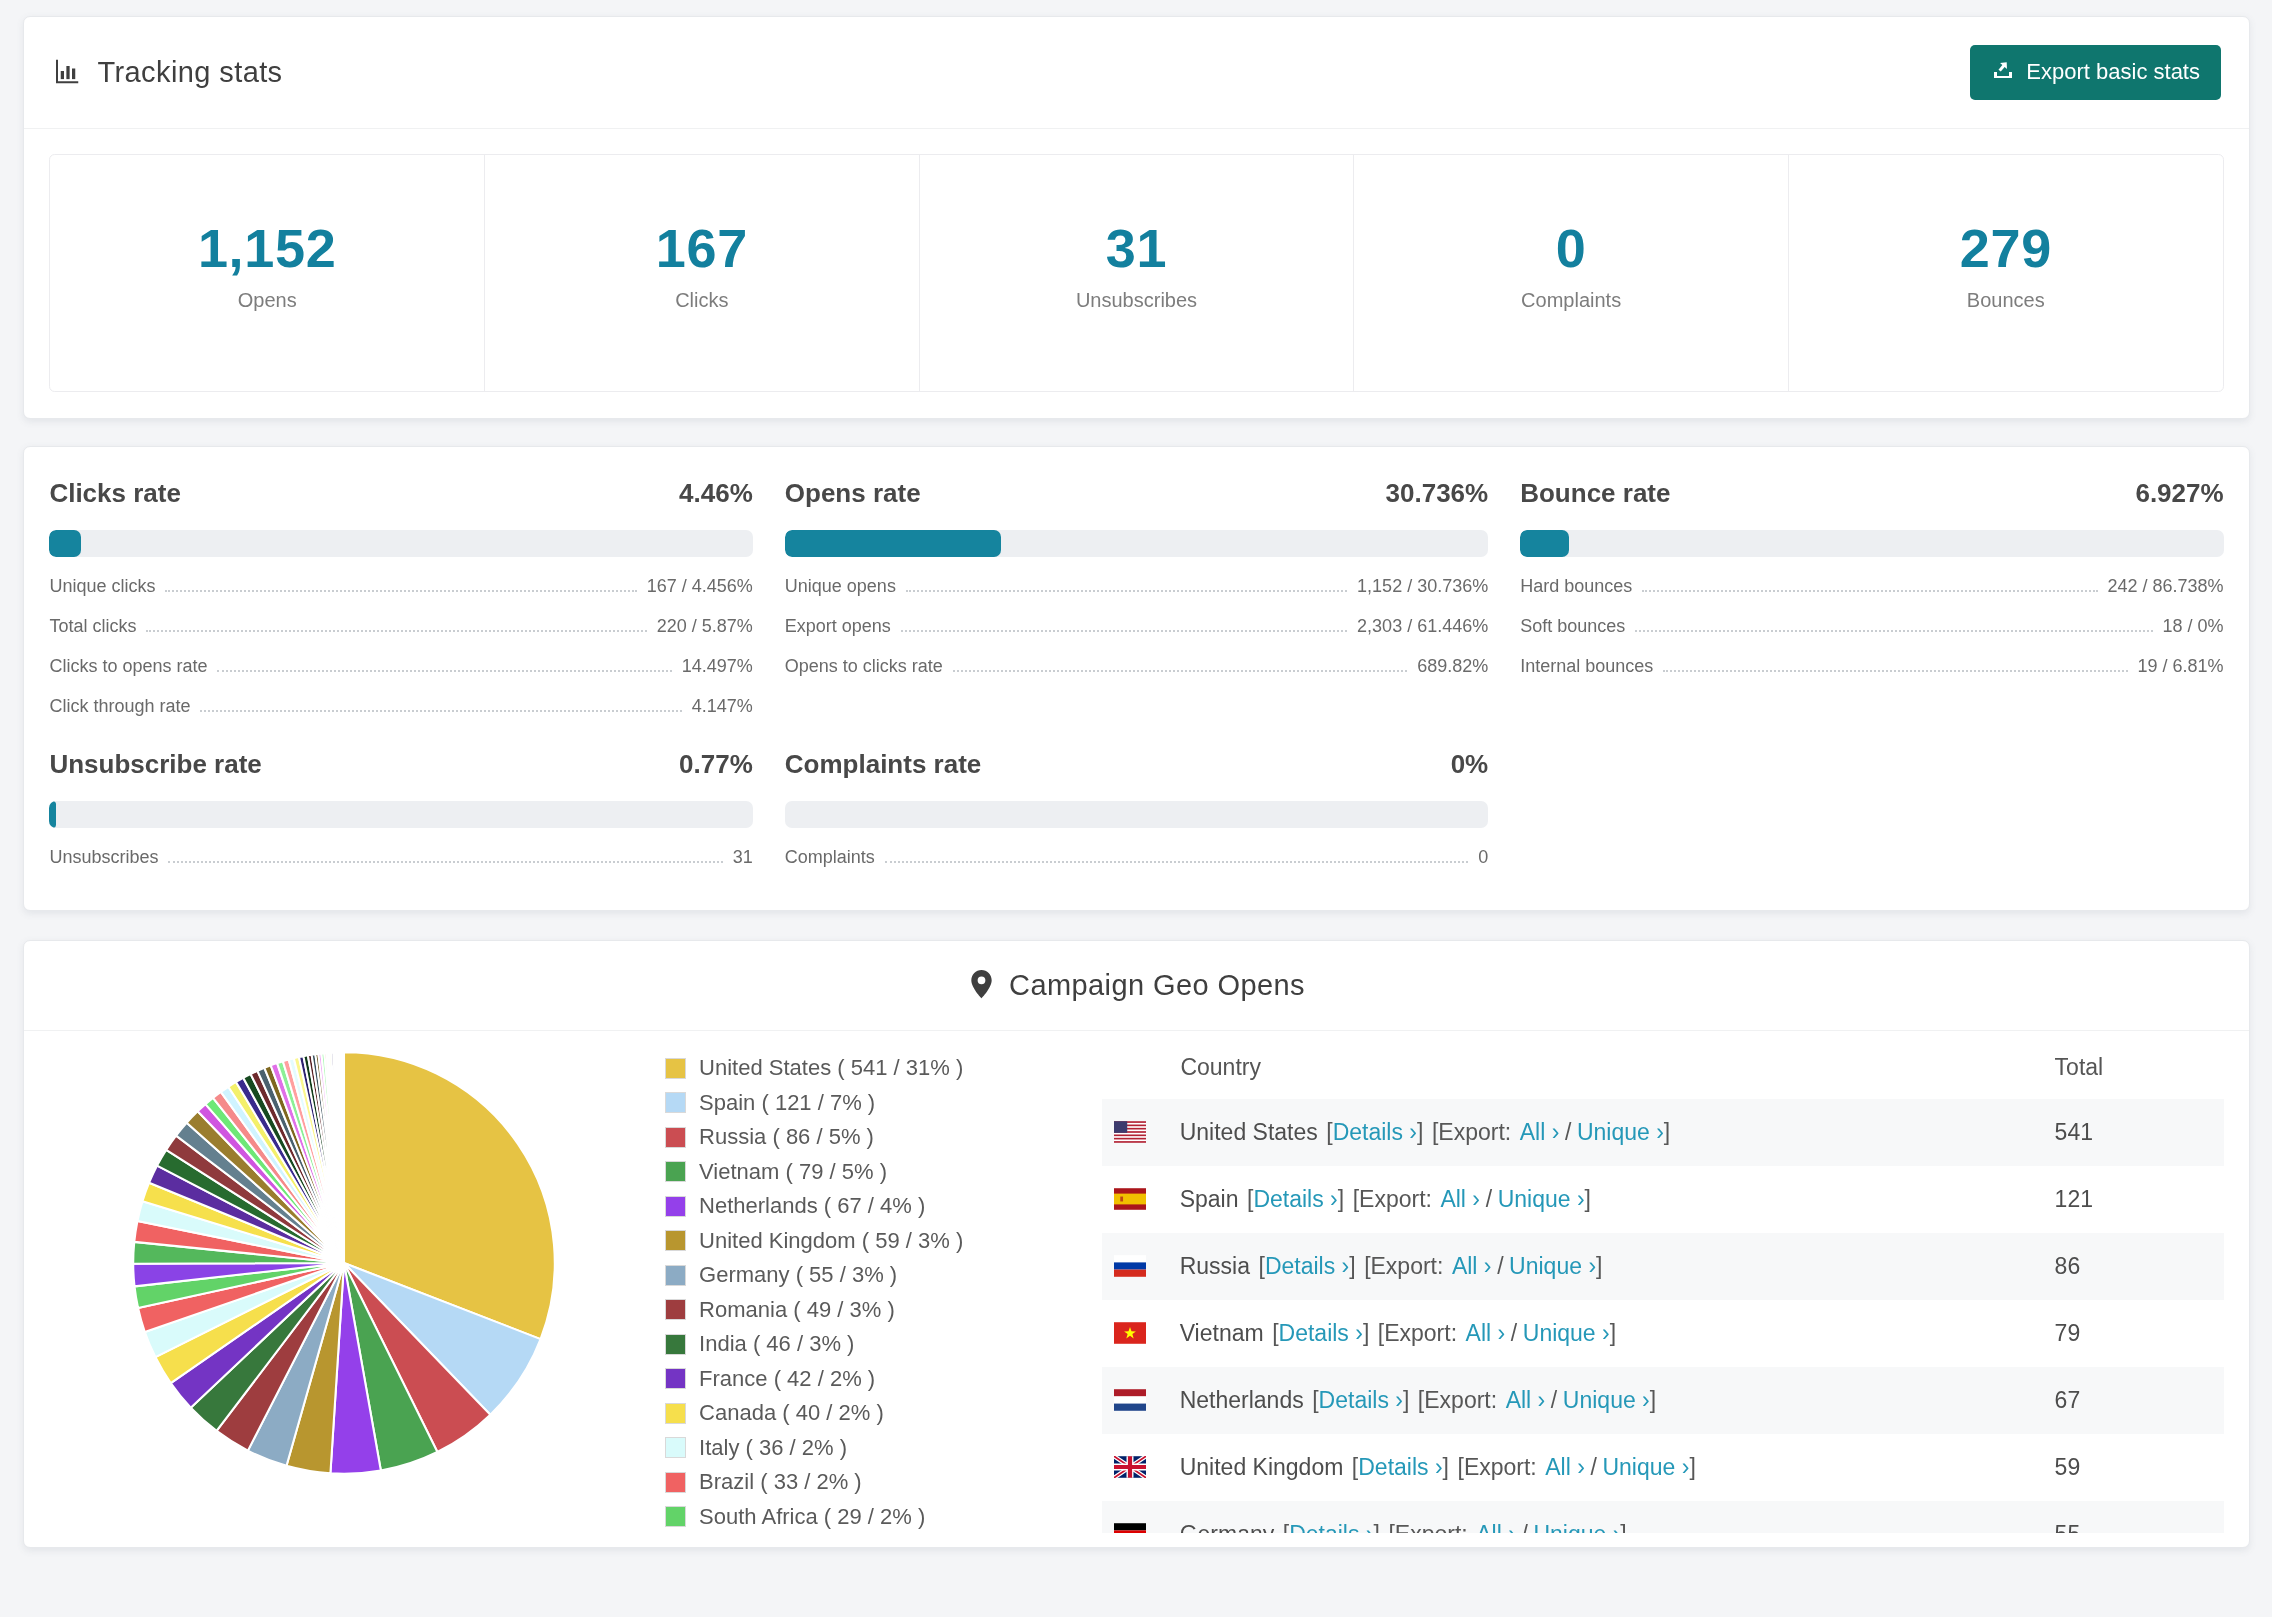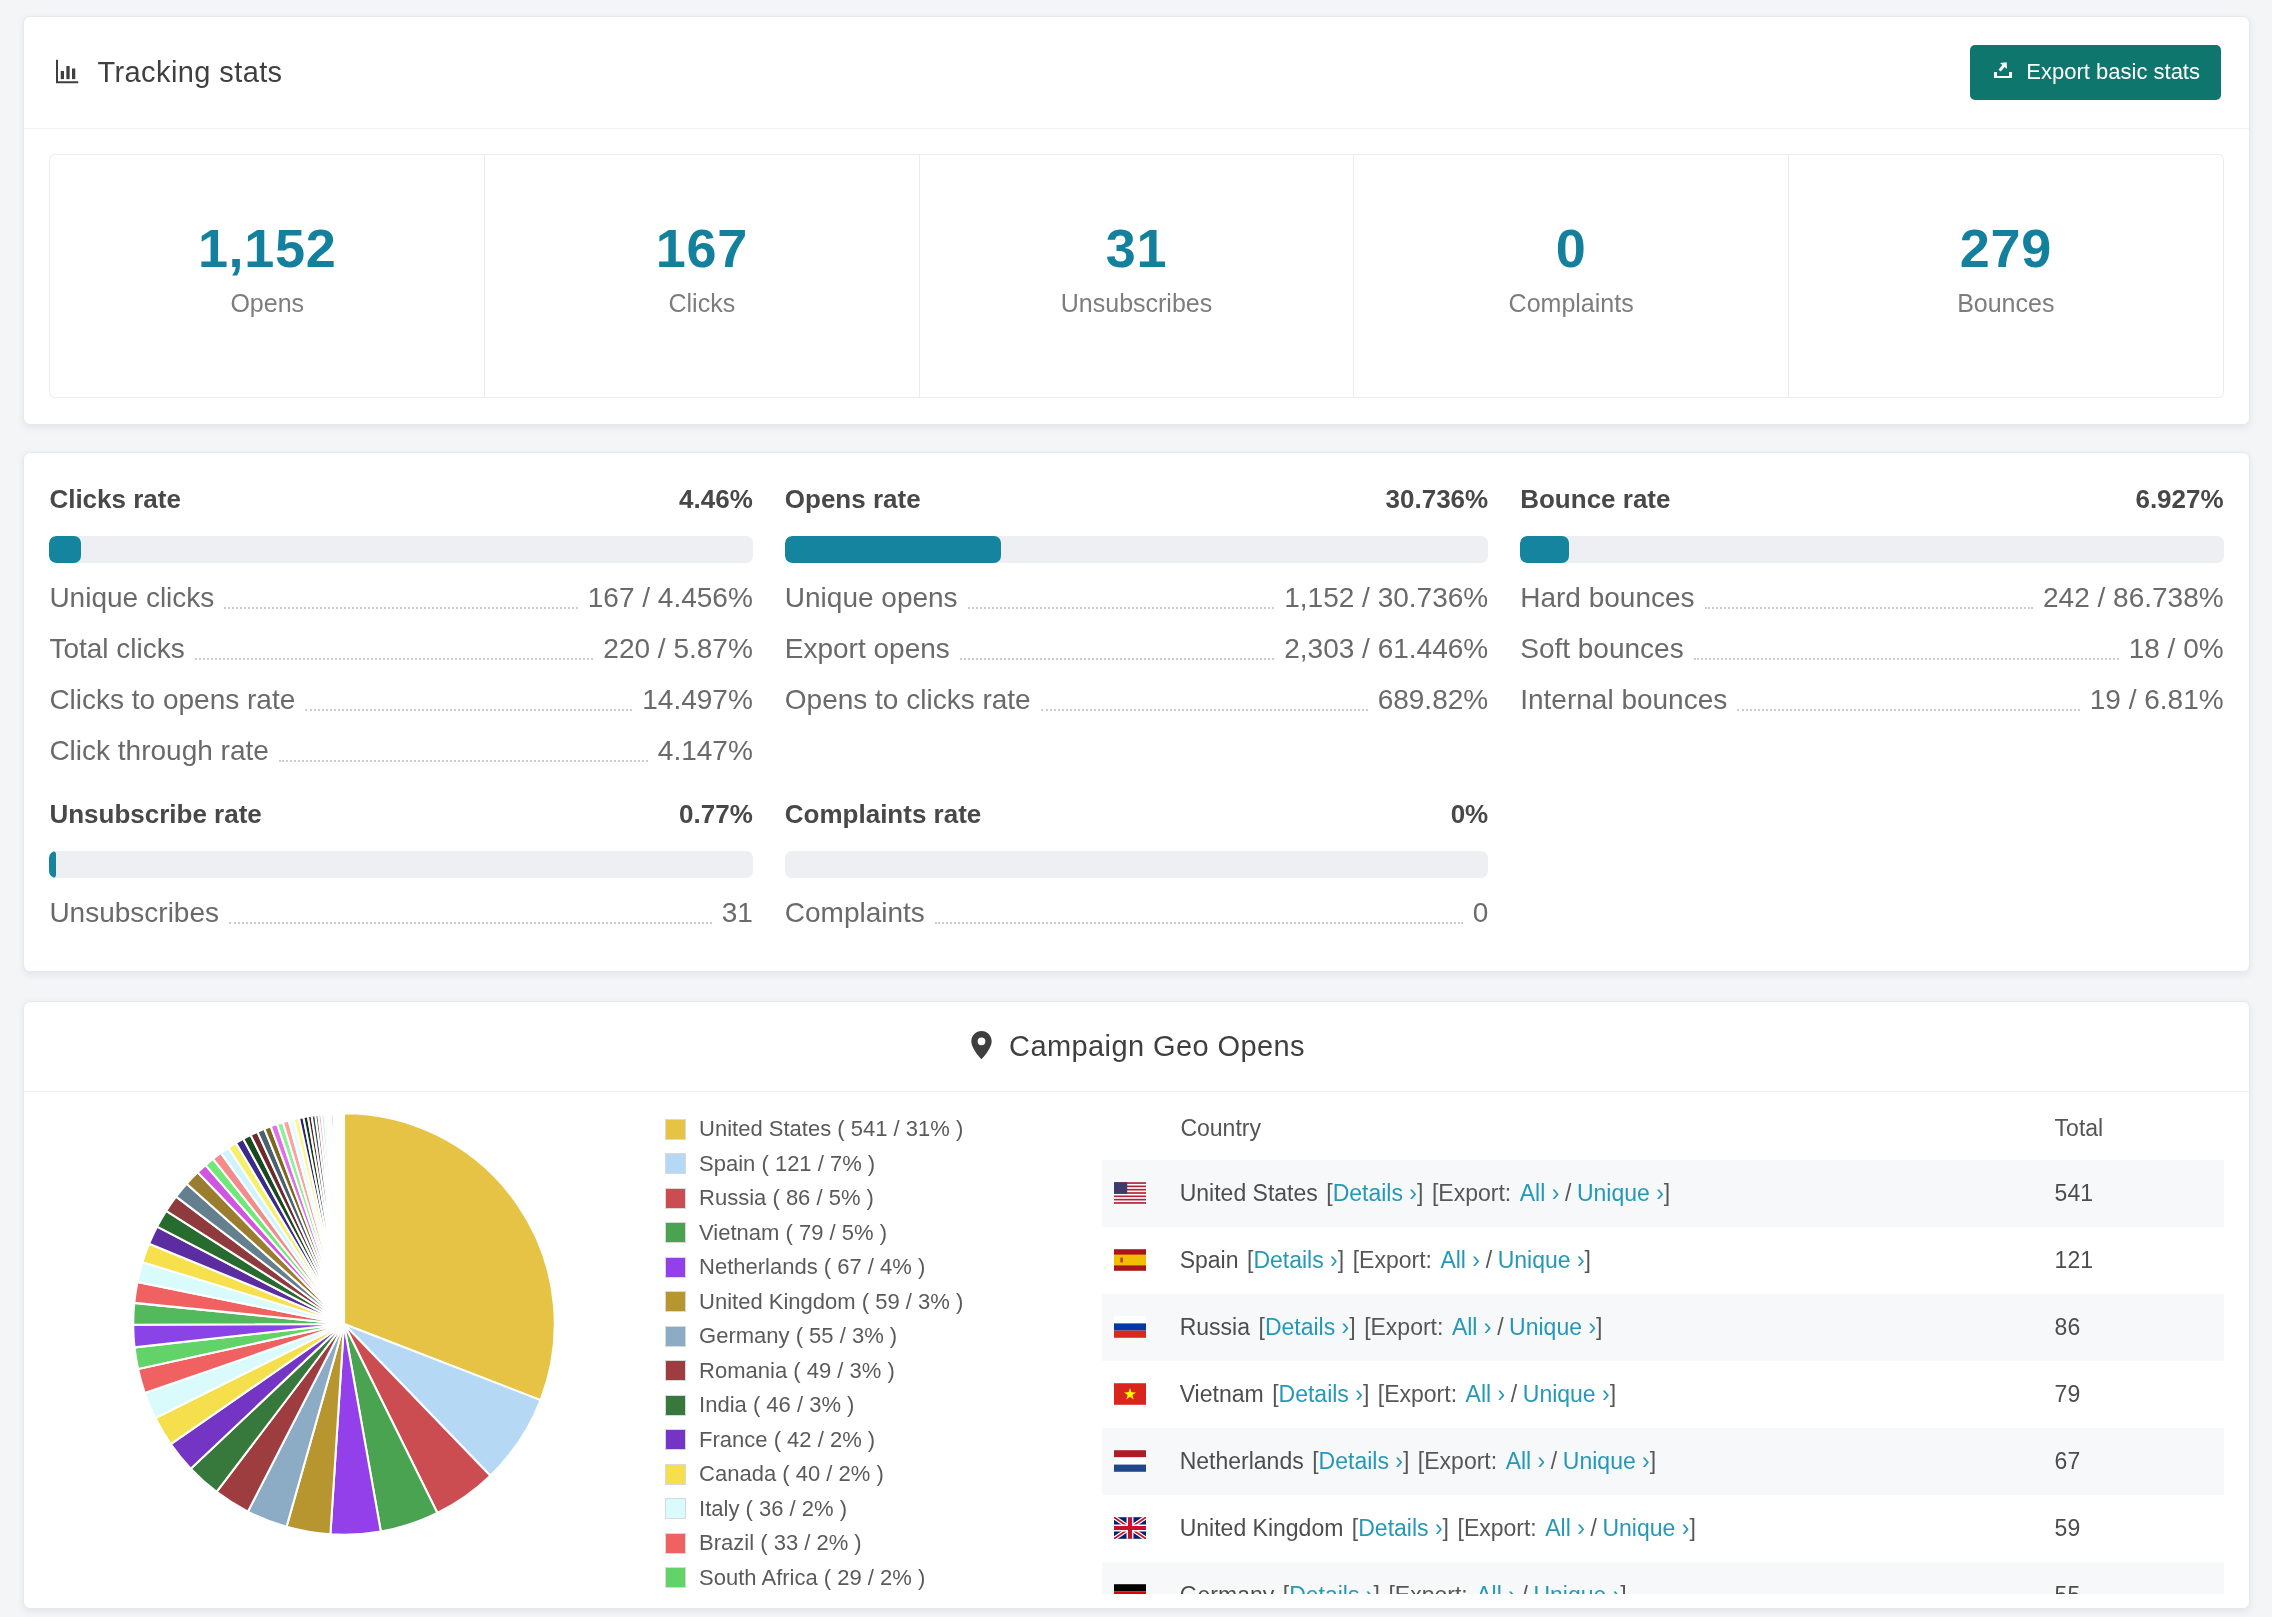--- a/index.html
+++ b/index.html
@@ -40,35 +40,35 @@
     border:1.4px solid #ececef;
     border-radius:5.6px;
   }
   .stat-cell {
     flex:1; text-align:center;
     padding:62px 7px 79px;
     border-left:1.4px solid #ececef;
   }
   .stat-cell:first-child { border-left:none; }
   .stat-value { font-size:54px; font-weight:bold; color:#13809e; letter-spacing:0.7px; }
-  .stat-label { font-size:25px; color:#7d7d7d; margin-top:10px;text-align:center; }
+  .stat-label { font-size:20px; color:#7d7d7d; margin-top:10px;text-align:center; }
 
   
   .rates-card { margin-top:27.5px; padding:31px 25.4px 42px; }
   .rates-grid {
     display:grid;
     grid-template-columns:1fr 1fr 1fr;
     column-gap:42px; row-gap:47px;gap:32px;
   }
   .rate-head { display:flex; justify-content:space-between; align-items:baseline; margin-bottom:21px; }
   .rate-title { font-size:26px; font-weight:bold; color:#484848; }
   .rate-value { font-size:26px; font-weight:bold; color:#484848; }
   .bar { height:27px; background:#edeff2; border-radius:7px; overflow:hidden; margin-bottom:11.3px; }
   .bar-fill { height:100%; background:#15849e; border-radius:7px; width:0; }
-  .rrow { display:flex; align-items:flex-end; margin-top:19px; font-size:28px; color:#6a6a6a; }
+  .rrow { display:flex; align-items:flex-end; margin-top:19px; font-size:18px; color:#6a6a6a; }
   .rrow .lbl { white-space:nowrap; }
   .rrow .leader { flex:1; border-bottom:2.1px dotted #c9cdd1; margin:0 10px 5.6px; min-width:28px; }
   .rrow .val { white-space:nowrap; }
 
   
   .geo-card { margin-top:29px; height:608px; overflow:hidden; display:flex; flex-direction:column; }
   .geo-head {
     display:flex; align-items:center; gap:14px;
     padding:28px 31px; border-bottom:1.4px solid #f0f1f2;justify-content:center;
   }

